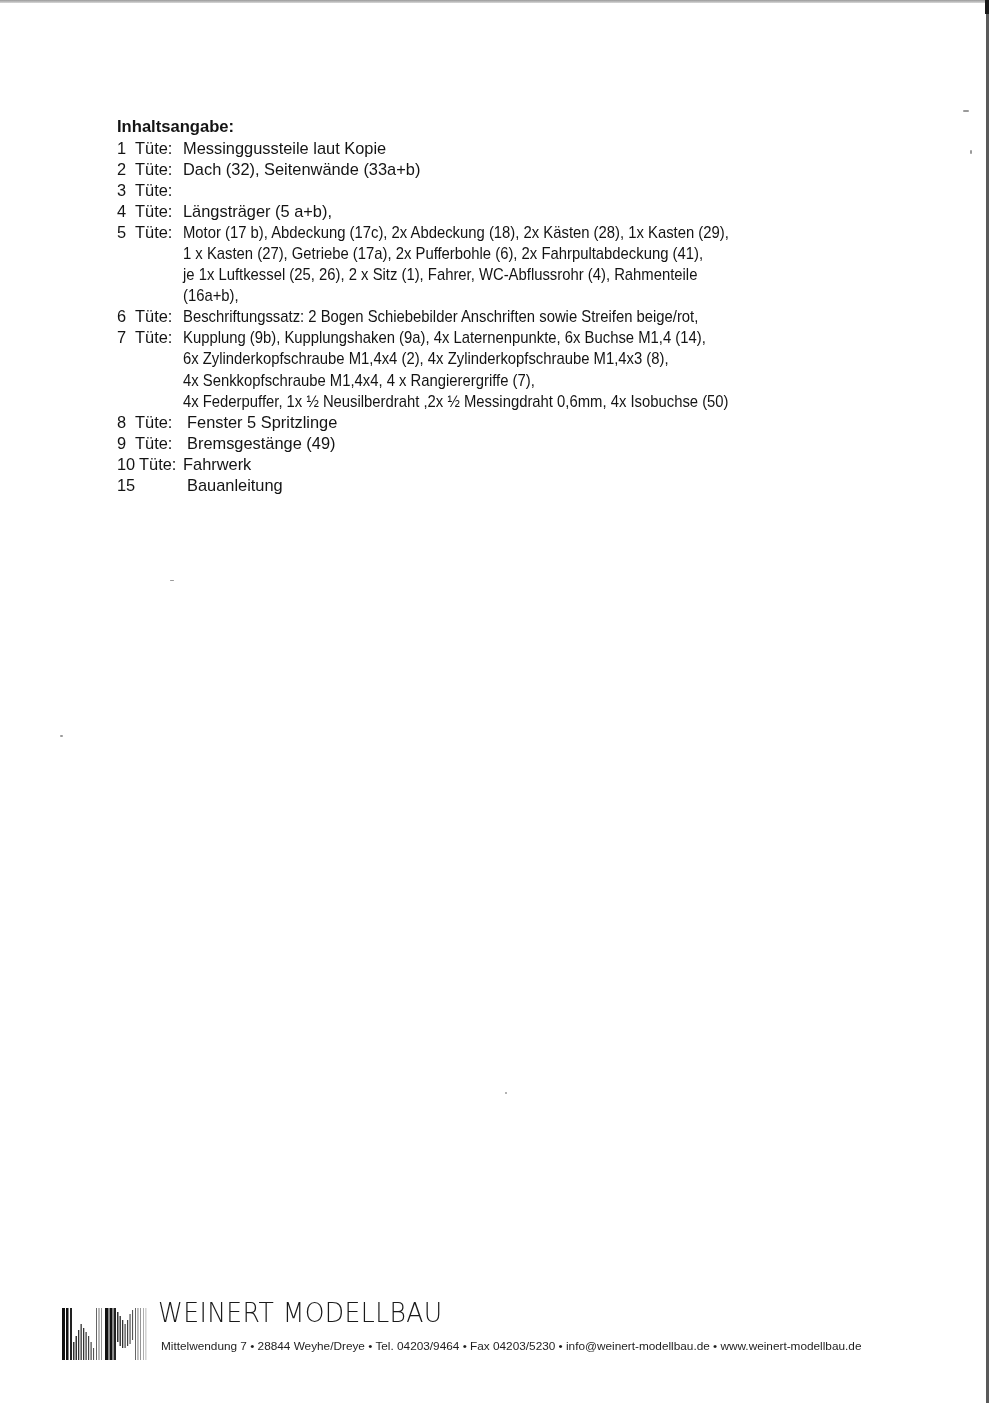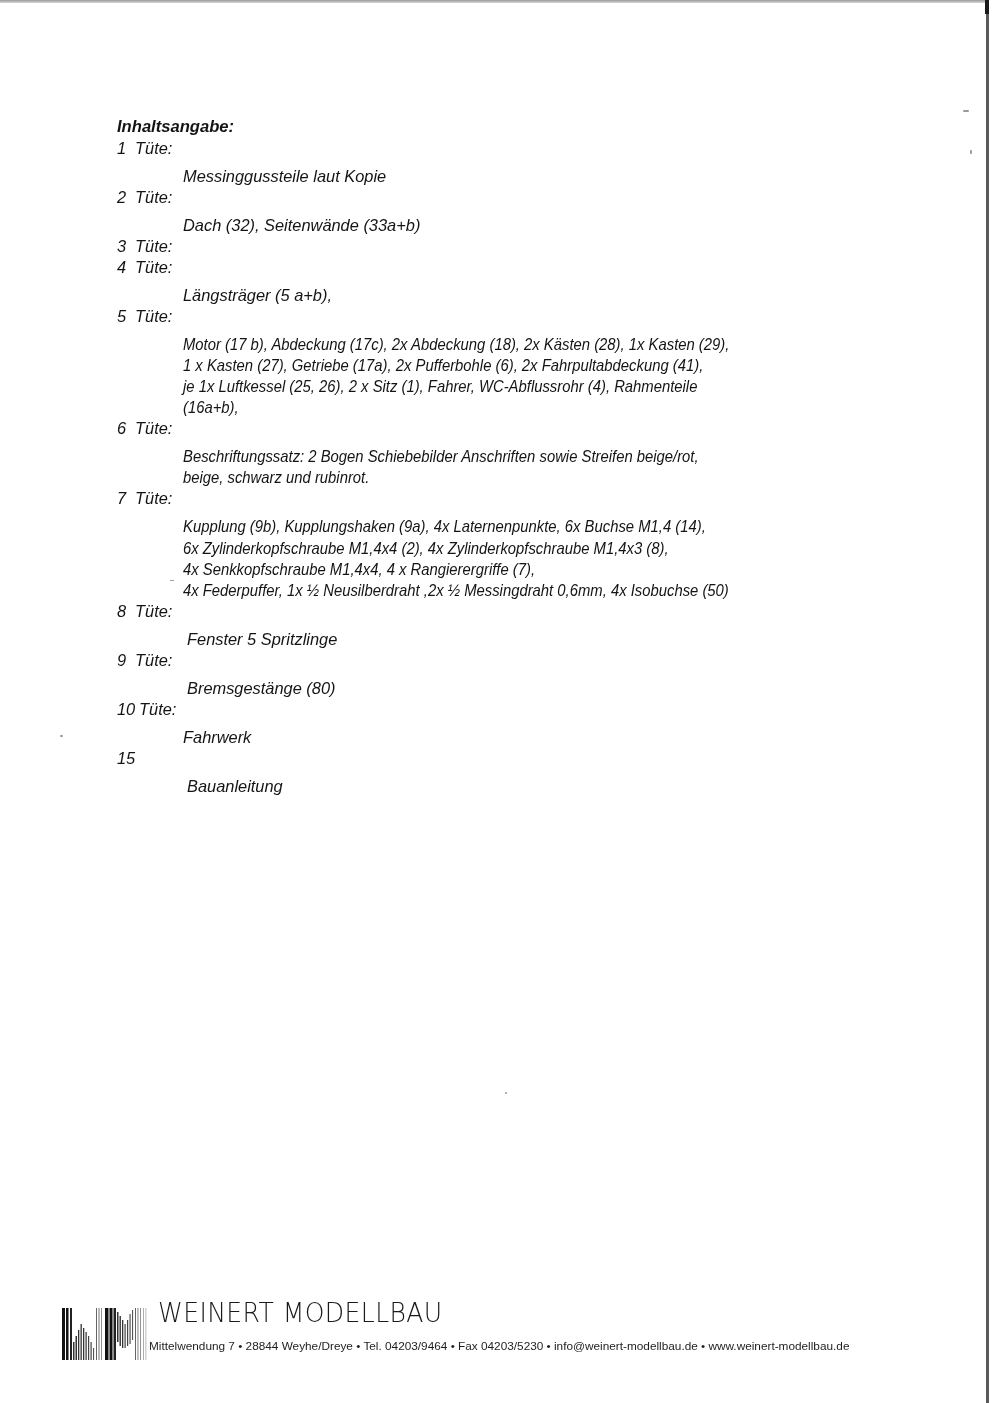--- a/index.html
+++ b/index.html
@@ -39,21 +39,20 @@
       border-radius: 1px;
     }
 
     .contents {
       position: absolute;
       left: 117px;
       top: 116px;
       width: 770px;
       font-size: 16.4px;
       line-height: 21.1px;
-      font-style: italic;
     }
     .contents-title {
       font-weight: bold;
       font-size: 16.6px;
       margin: 0;
       line-height: 21.5px;
     }
     .item {
       display: flex;
       white-space: nowrap;
@@ -63,21 +62,20 @@
       width: 18px;
     }
     .item-num.wide { width: 22px; }
     .item-label {
       display: inline-block;
       width: 48px;
     }
     .item-label.wide { width: 52px; }
     .item-body {
       display: inline-block;
-      margin-top: 28px;
     }
     .item-body .line {
       display: block;
     }
     .cond {
       display: inline-block;
       transform: scaleX(0.905);
       transform-origin: left center;
     }
 
@@ -103,21 +101,21 @@
       letter-spacing: 0.4px;
       color: #1a1a1a;
       font-family: "DejaVu Sans", sans-serif;
       transform: scaleX(0.93);
       transform-origin: left top;
       -webkit-text-stroke: 0px;
       font-weight: 200;
     }
     .brand-address {
       position: absolute;
-      left: 87px;
+      left: 99px;
       top: 37px;
       font-size: 11.8px;
       color: #1e1e1e;
       white-space: nowrap;
     }
   </style>
 </head>
 <body>
 
 <div class="scan-top-edge"></div>
@@ -171,21 +169,20 @@
       <span class="line"><span class="cond">je 1x Luftkessel (25, 26), 2 x Sitz (1), Fahrer,  WC-Abflussrohr (4), Rahmenteile</span></span>
       <span class="line"><span class="cond">(16a+b),</span></span>
     </span>
   </div>
 
   <div class="item">
     <span class="item-num">6</span>
     <span class="item-label">Tüte:</span>
     <span class="item-body">
       <span class="line"><span class="cond">Beschriftungssatz: 2 Bogen Schiebebilder Anschriften sowie  Streifen beige/rot,</span></span>
-      <span class="line"><span class="cond">beige, schwarz  und rubinrot.</span></span>
     </span>
   </div>
 
   <div class="item">
     <span class="item-num">7</span>
     <span class="item-label">Tüte:</span>
     <span class="item-body">
       <span class="line"><span class="cond">Kupplung (9b), Kupplungshaken (9a), 4x Laternenpunkte, 6x Buchse M1,4 (14),</span></span>
       <span class="line"><span class="cond">6x Zylinderkopfschraube  M1,4x4 (2),  4x Zylinderkopfschraube M1,4x3 (8),</span></span>
       <span class="line"><span class="cond">4x Senkkopfschraube  M1,4x4,  4 x Rangierergriffe (7),</span></span>
@@ -198,21 +195,21 @@
     <span class="item-label wide">Tüte:</span>
     <span class="item-body">
       <span class="line">Fenster 5 Spritzlinge</span>
     </span>
   </div>
 
   <div class="item">
     <span class="item-num">9</span>
     <span class="item-label wide">Tüte:</span>
     <span class="item-body">
-      <span class="line">Bremsgestänge (80)</span>
+      <span class="line">Bremsgestänge (49)</span>
     </span>
   </div>
 
   <div class="item">
     <span class="item-num wide">10</span>
     <span class="item-label" style="width:44px;">Tüte:</span>
     <span class="item-body">
       <span class="line">Fahrwerk</span>
     </span>
   </div>

